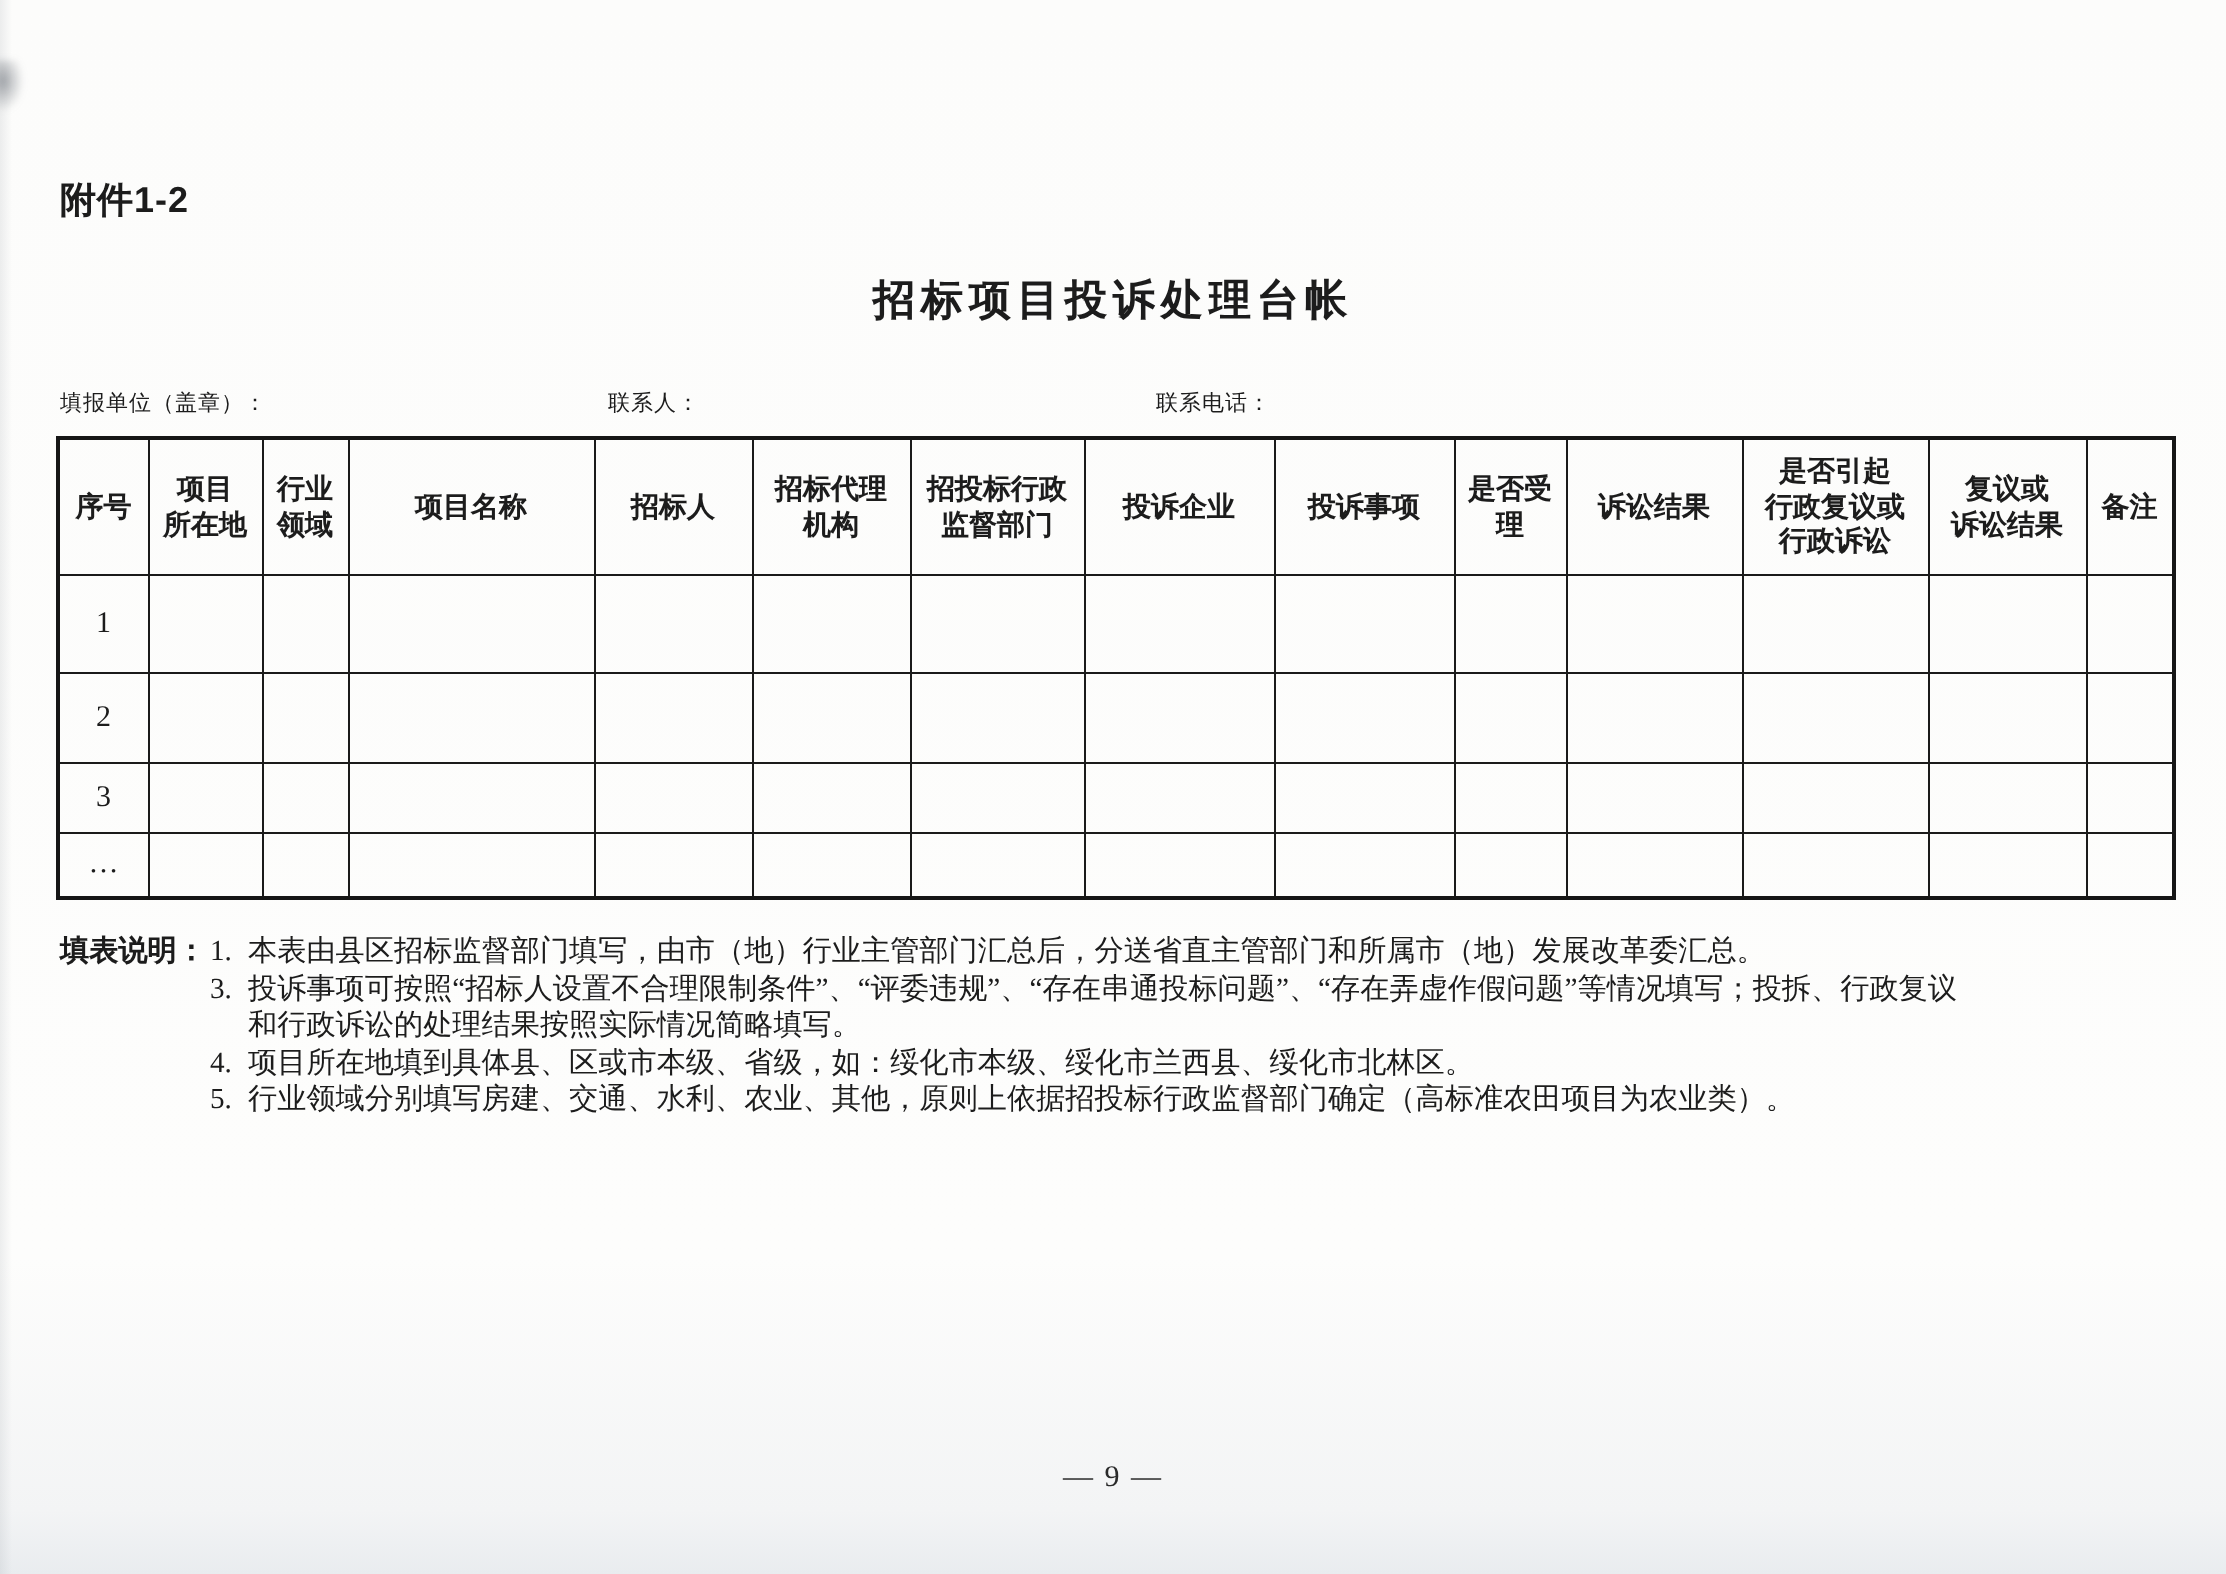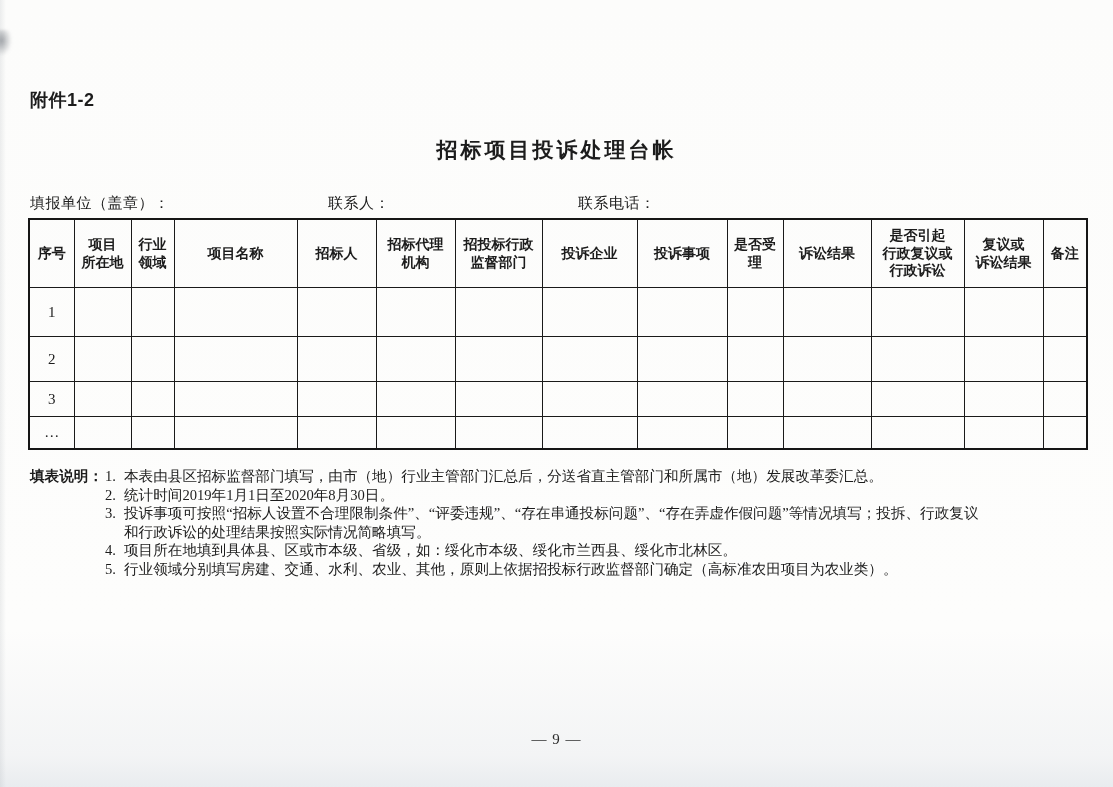--- a/index.html
+++ b/index.html
@@ -22,23 +22,23 @@
   }
   .attachment-label{
     position:absolute;left:30px;top:88px;
     font-family:"Liberation Sans","DejaVu Sans",sans-serif;
     font-weight:bold;font-size:18px;letter-spacing:.5px;
   }
   .doc-title{
     position:absolute;left:0;top:136px;width:1113px;
     text-align:center;font-weight:bold;font-size:21px;letter-spacing:3px;
   }
-  .form-label{position:absolute;top:194px;font-size:15px;letter-spacing:.5px;}
+  .form-label{position:absolute;top:194px;font-size:11px;letter-spacing:.5px;}
   .form-label.unit{left:30px;}
-  .form-label.contact{left:328px;}
+  .form-label.contact{left:304px;}
   .form-label.phone{left:578px;}
 
   .ledger-table{
     position:absolute;left:28px;top:218px;
     border-collapse:collapse;table-layout:fixed;
     width:1058px;
     border:2px solid #161616;
   }
   .ledger-table th,.ledger-table td{
     border:1.5px solid #1a1a1a;
@@ -192,21 +192,20 @@
           <td></td>
           <td></td>
         </tr>
       </tbody>
   </table>
 
   <div class="notes">
     <div class="notes-label">填表说明：</div>
     <div class="notes-items">
         <div class="note-item"><span class="note-num">1.</span><span class="note-text">本表由县区招标监督部门填写，由市（地）行业主管部门汇总后，分送省直主管部门和所属市（地）发展改革委汇总。</span></div>
-        <div class="note-item"><span class="note-num">2.</span><span class="note-text">统计时间2019年1月1日至2020年8月30日。</span></div>
         <div class="note-item"><span class="note-num">3.</span><span class="note-text">投诉事项可按照“招标人设置不合理限制条件”、“评委违规”、“存在串通投标问题”、“存在弄虚作假问题”等情况填写；投拆、行政复议
 和行政诉讼的处理结果按照实际情况简略填写。</span></div>
         <div class="note-item"><span class="note-num">4.</span><span class="note-text">项目所在地填到具体县、区或市本级、省级，如：绥化市本级、绥化市兰西县、绥化市北林区。</span></div>
         <div class="note-item"><span class="note-num">5.</span><span class="note-text">行业领域分别填写房建、交通、水利、农业、其他，原则上依据招投标行政监督部门确定（高标准农田项目为农业类）。</span></div>
       </div>
   </div>
 
   <div class="page-number">— 9 —</div>
 
 </div>

